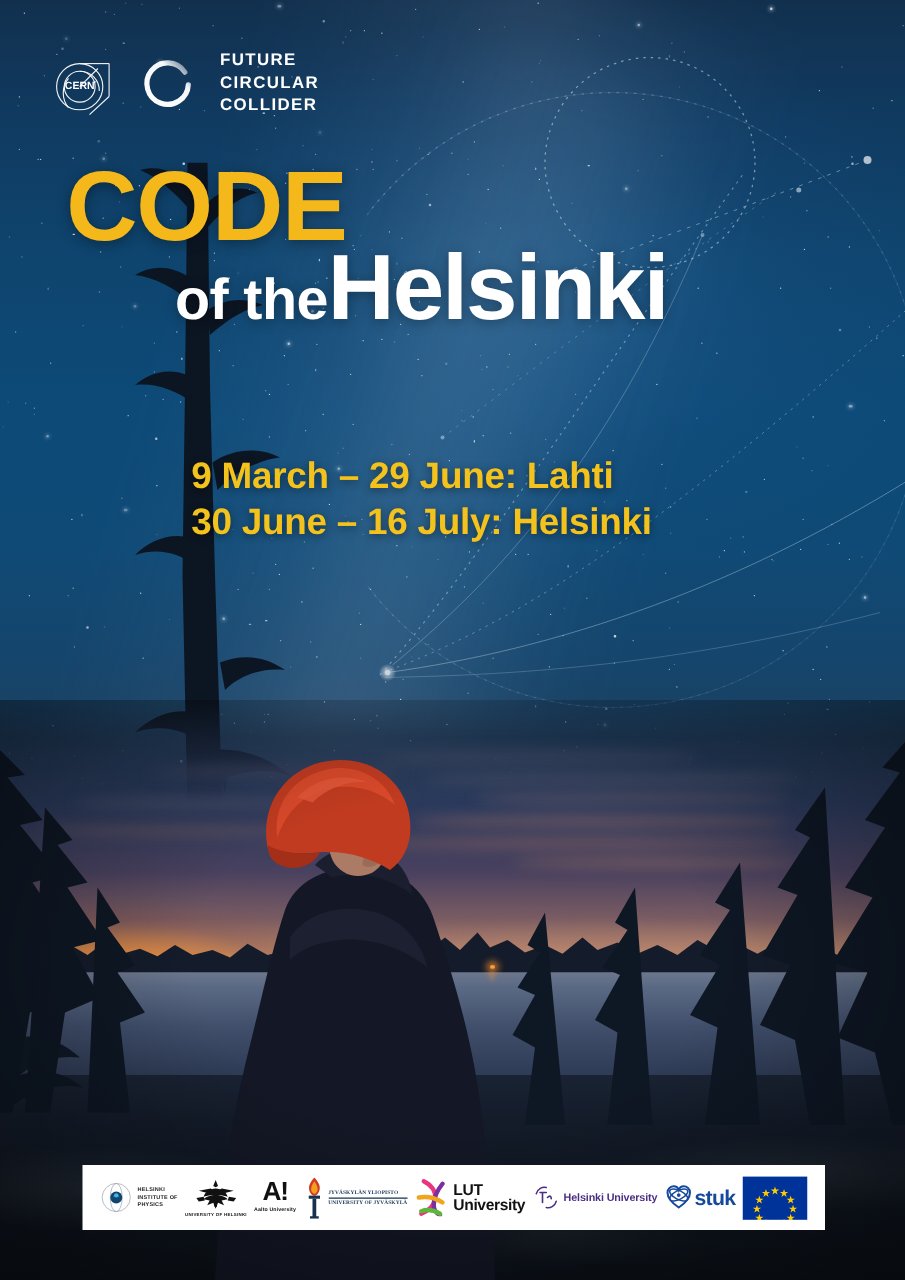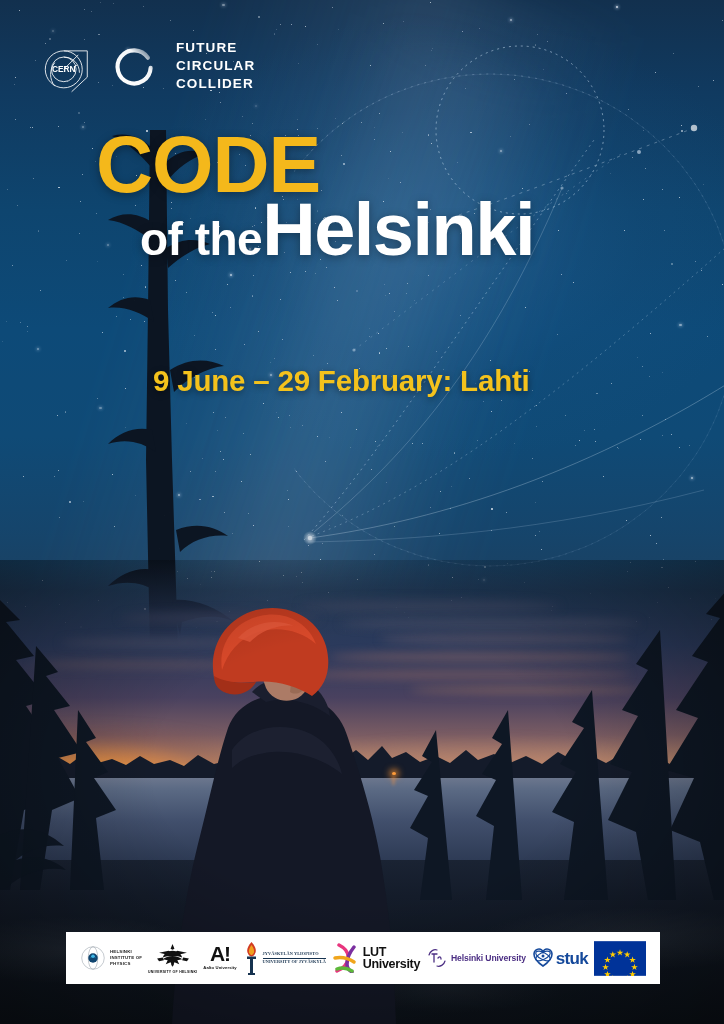--- a/index.html
+++ b/index.html
@@ -96,21 +96,21 @@
   
   .title-wrap{
     position:absolute; left:0; top:128px; width:724px;
   }
   .title-code{
     color:#f4b81b;
     font-size:79px;
     font-weight:bold;
     letter-spacing:-1px;
     line-height:.94;
-    padding-left:96px;
+    padding-left:53px;
     text-shadow:0 2px 10px rgba(0,0,0,.35);
   }
   .title-rest{
     margin-top:-8px;
     padding-left:140px;
     line-height:.98;
     text-shadow:0 2px 10px rgba(0,0,0,.35);
   }
   .title-ofthe{
     color:#ffffff;
@@ -874,21 +874,22 @@
   </svg>
 
   <div class="title-wrap">
     <div class="title-code">CODE</div>
     <div class="title-rest">
       <span class="title-ofthe">of the</span><span class="title-universe">Helsinki</span>
     </div>
   </div>
 
   <div class="dates">
-    <div>9 June – 29 February: Lahti</div>
+    <div>9 March – 29 June: Lahti</div>
+    <div>30 June – 16 July: Helsinki</div>
   </div>
 
 
   <div class="photo">
     <div class="photo-sky"></div>
     <div class="dusk-left"></div>
     <div class="dusk-center"></div>
 
     <div class="cloud" style="left:300px;top:40px;width:260px;height:13px;background:rgba(60,70,96,.75);"></div>
     <div class="cloud" style="left:340px;top:58px;width:300px;height:11px;background:rgba(72,78,104,.7);"></div>

